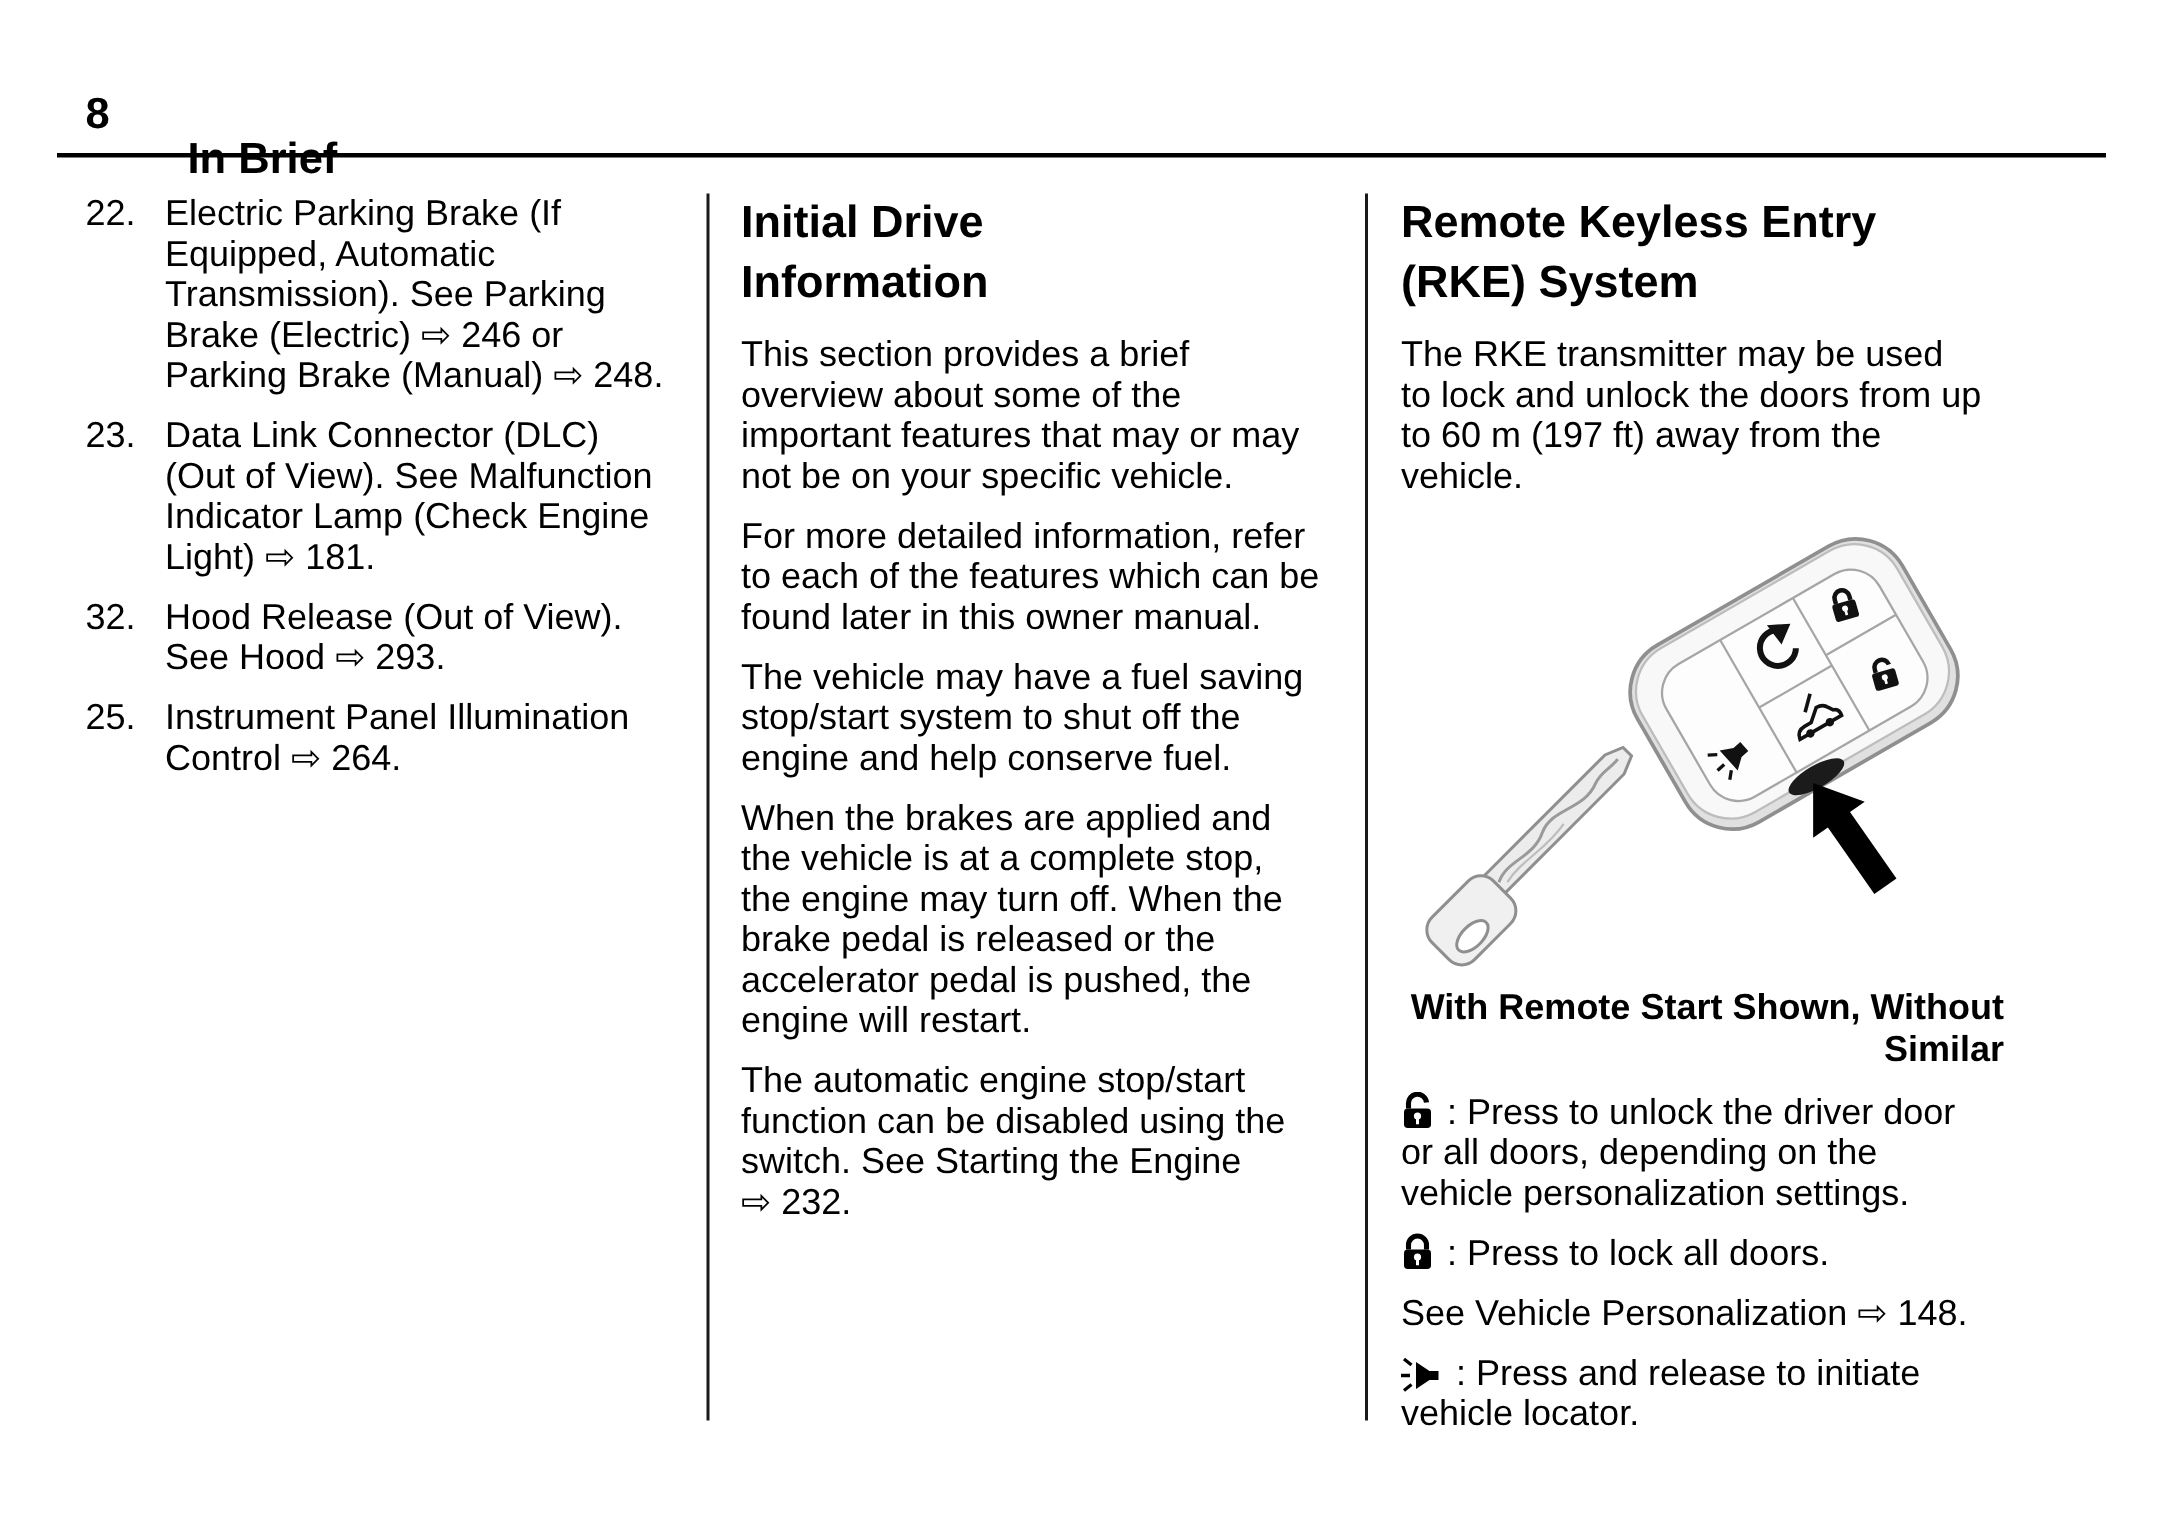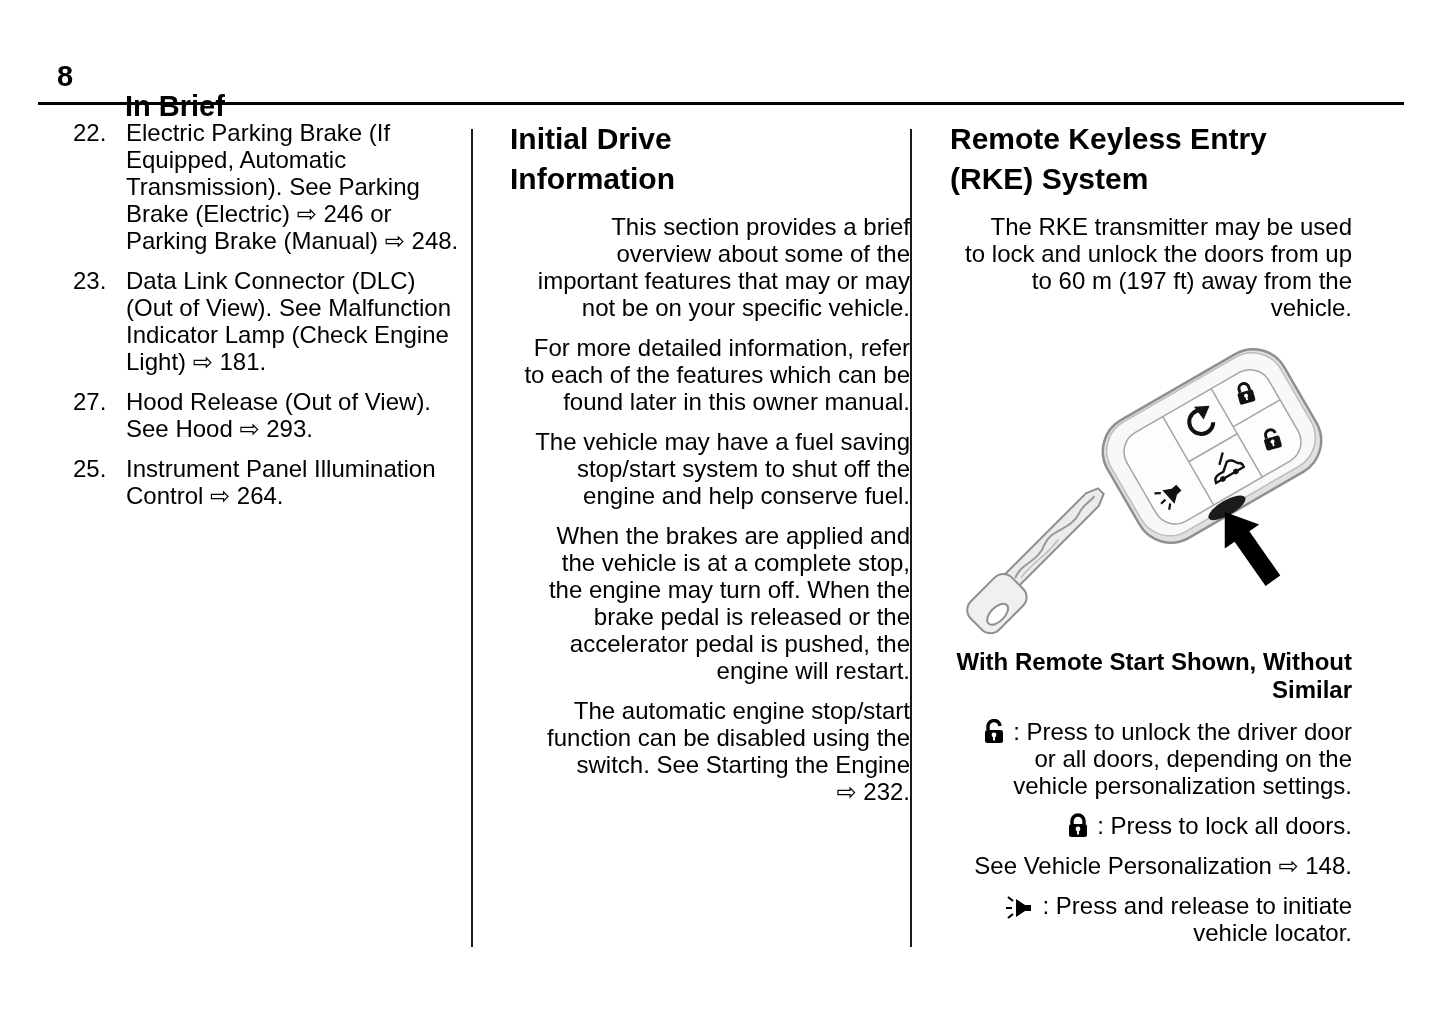--- a/index.html
+++ b/index.html
@@ -7,31 +7,31 @@
     width:1445px;height:1026px;background:#ffffff;position:relative;
     font-family:"Liberation Sans","DejaVu Sans",sans-serif;color:#000;
     overflow:hidden;
   }
   .pnum{position:absolute;left:57px;top:60px;font-size:29px;font-weight:bold;}
   .ptitle{position:absolute;left:125px;top:60px;font-size:29px;font-weight:bold;margin-top:30px;}
   .rule{position:absolute;left:38px;top:102px;width:1366px;height:3px;background:#000;}
   .vrule{position:absolute;top:129px;height:818px;width:2px;background:#1a1a1a;}
   .vrule-1{left:471px;}
   .vrule-2{left:910px;}
-  .col{position:absolute;top:119px;font-size:24px;line-height:27px;margin-left:16px;}
+  .col{position:absolute;top:129px;font-size:24px;line-height:27px;}
   .col-left{left:57px;width:404px;}
   .col-mid{left:494px;width:400px;}
   .col-right{left:934px;width:402px;}
   .li{display:flex;margin-bottom:13px;}
   .li .num{width:53px;flex:none;}
   .litext{white-space:pre-line;}
   .it{}
   h1{font-size:30px;line-height:40px;font-weight:bold;margin:0 0 14px 0;white-space:pre-line;}
   h2{font-size:27px;line-height:31px;font-weight:bold;margin:18px 0 14px 0;}
-  p{margin:0 0 13px 0;white-space:pre-line;text-align:right;}
+  p{margin:0 0 13px 0;white-space:pre-line;}
   figure{margin:0;width:400px;height:308px;}
   .caption{font-weight:bold;text-align:right;margin:6px 0 14px 0;line-height:28px;white-space:pre-line;}
   .iconline{white-space:pre-line;}
   .ticon{display:inline-block;vertical-align:-5px;margin-right:2px;}
   .ticon svg{display:block;}
 </style>
 </head>
 <body>
 
 <div>
@@ -53,21 +53,21 @@
 </span><span class="it">Parking Brake (Manual) ⇨ 248</span><span>.</span></div>
     </div>
     <div class="li">
       <span class="num">23.</span>
       <div class="litext"><span>Data Link Connector (DLC)
 (Out of View). See </span><span class="it">Malfunction
 Indicator Lamp (Check Engine
 Light) ⇨ 181</span><span>.</span></div>
     </div>
     <div class="li">
-      <span class="num">27.</span>
+      <span class="num">32.</span>
       <div class="litext"><span>Hood Release (Out of View).
 See </span><span class="it">Hood ⇨ 293</span><span>.</span></div>
     </div>
     <div class="li">
       <span class="num">25.</span>
       <div class="litext"><span class="it">Instrument Panel Illumination
 Control ⇨ 264</span><span>.</span></div>
     </div>
   </div>
 

